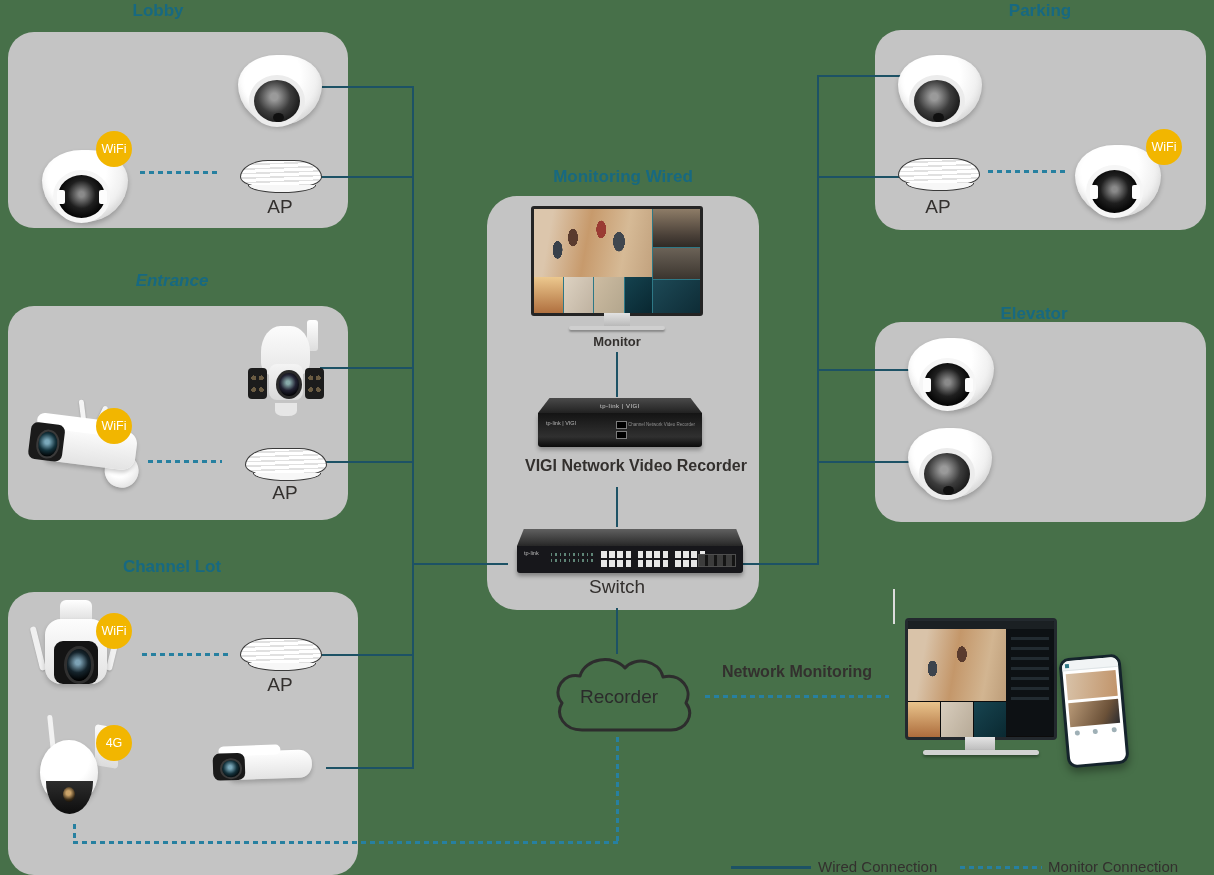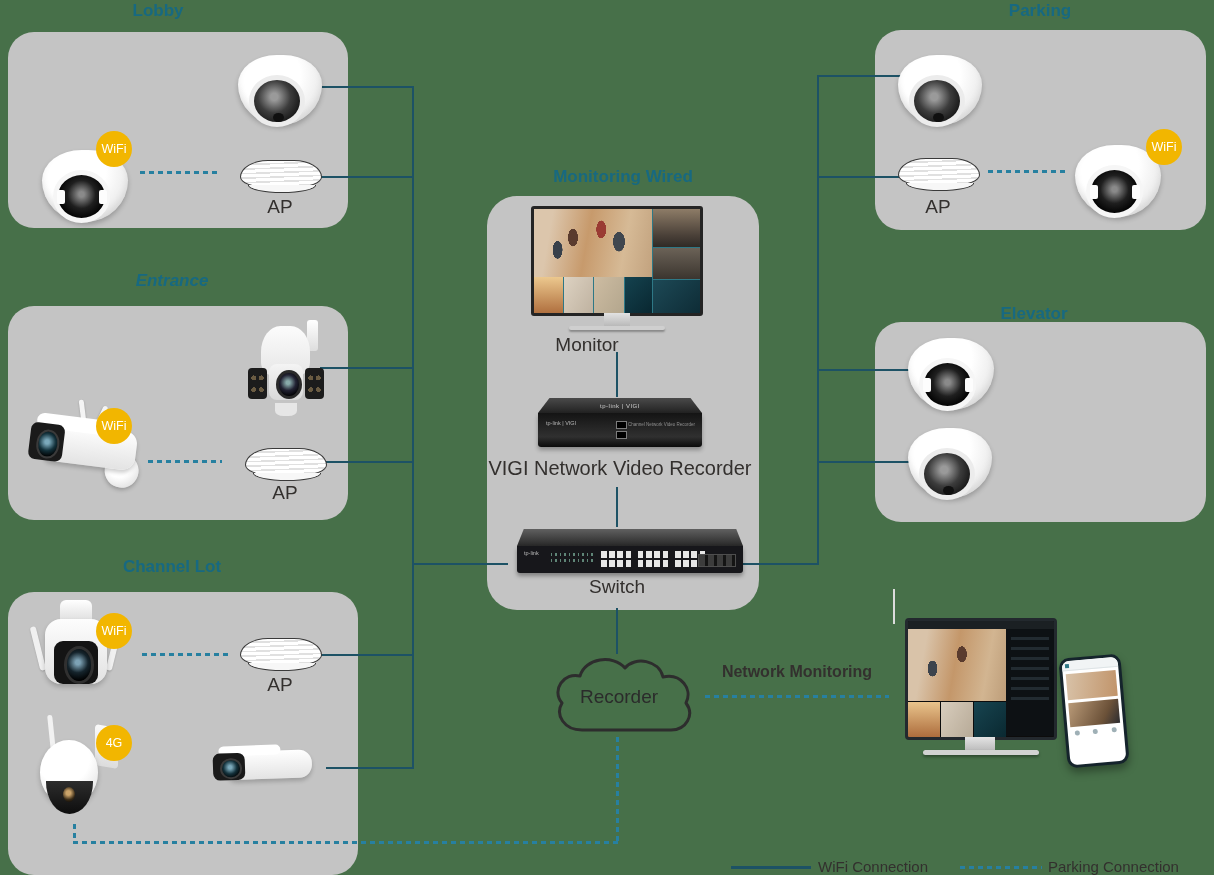--- a/index.html
+++ b/index.html
@@ -288,34 +288,34 @@
         <div class="c-r2"></div>
         <div class="c-r3"></div>
       <div class="c-b1"></div>
         <div class="c-b2"></div>
         <div class="c-b3"></div>
         <div class="c-b4"></div>
     </div>
     <div class="mr-neck"></div>
       <div class="mr-base"></div>
   </div>
-  <div class="dark-label" style="left:507px;top:334px;width:160px;font-size:19px;font-weight:400;">Monitor</div>
+  <div class="dark-label" style="left:537px;top:334px;width:160px;font-size:13px;font-weight:700;">Monitor</div>
 
   <div class="abs" style="left:538px;top:398px;width:164px;height:50px;">
     <div class="nvr-top">
         <span class="nvr-brand">tp-link | VIGI</span>
       </div>
     <div class="nvr-front">
       <span class="nvr-logo">tp-link | VIGI</span>
       <span class="nvr-model">8 Channel Network Video Recorder</span>
       <div class="nvr-usb" style="top:8px;"></div>
         <div class="nvr-usb" style="top:18px;"></div>
     </div>
   </div>
-  <div class="dark-label" style="left:487px;top:457px;width:266px;font-size:20px;font-weight:400;">VIGI Network Video Recorder</div>
+  <div class="dark-label" style="left:487px;top:457px;width:266px;font-size:16px;font-weight:700;padding-left:16px;">VIGI Network Video Recorder</div>
 
   <div class="abs" style="left:517px;top:529px;width:226px;height:44px;">
     <div class="sw-top"></div>
     <div class="sw-front">
       <span class="sw-logo">tp-link</span>
       <div class="sw-leds"></div>
         <div class="sw-leds sw-leds2"></div>
       <div class="port-group" style="left:84px;"></div>
       <div class="port-group" style="left:121px;"></div>
       <div class="port-group" style="left:158px;"></div>
@@ -375,17 +375,17 @@
         <div class="ph-im2"></div>
       <div class="ph-nav">
           <i></i>
           <i></i>
           <i></i>
         </div>
     </div>
   </div>
 
   <div class="legend-line" style="left:731px;top:866px;width:80px;"></div>
-  <div class="dark-label" style="left:818px;top:858px;width:130px;font-size:15px;text-align:left;">WiFi Connection</div>
+  <div class="dark-label" style="left:818px;top:858px;width:130px;font-size:15px;text-align:left;">Wired Connection</div>
   <div class="legend-dots" style="left:960px;top:866px;width:82px;"></div>
-  <div class="dark-label" style="left:1048px;top:858px;width:160px;font-size:15px;text-align:left;">Parking Connection</div>
+  <div class="dark-label" style="left:1048px;top:858px;width:160px;font-size:15px;text-align:left;">Monitor Connection</div>
 
 </div>
 
 </body></html>

